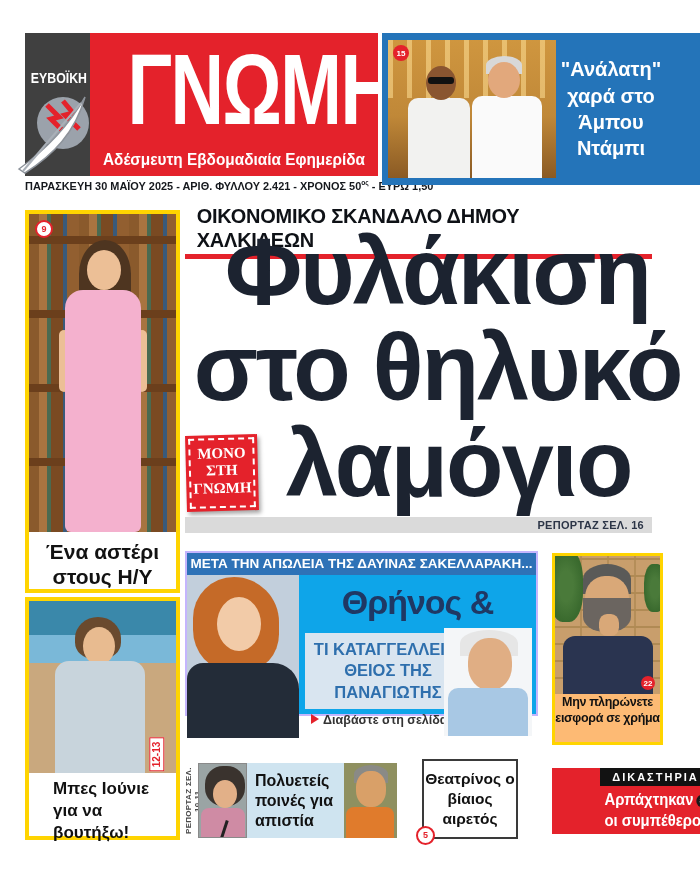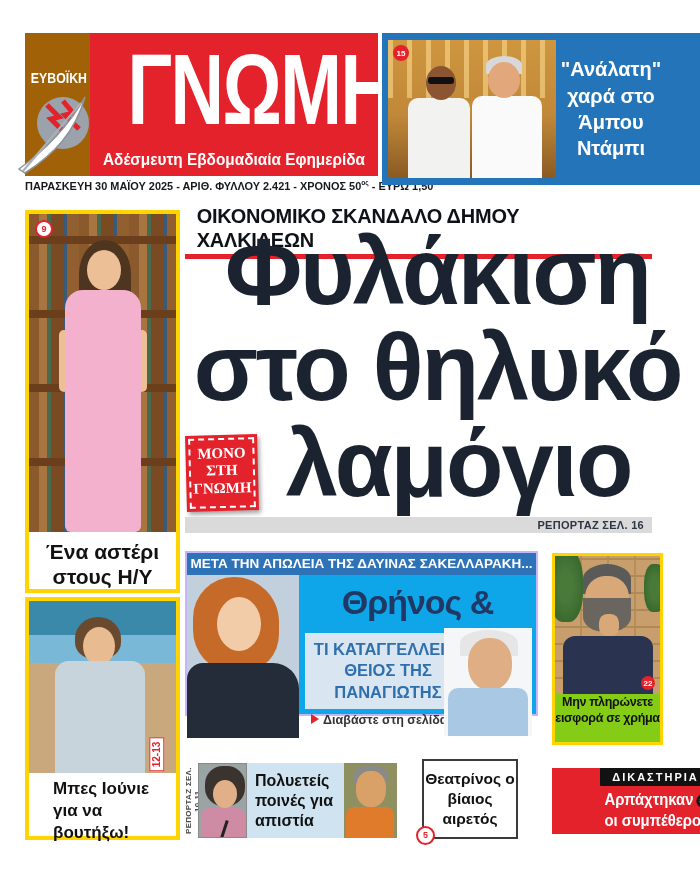--- a/index.html
+++ b/index.html
@@ -1,21 +1,21 @@
 <!DOCTYPE html>
 <html><head>
 <meta charset="utf-8">
 <style>
   html,body { margin:0; padding:0; background:#ffffff; }
   .page { position:relative; width:700px; height:875px; background:#fff;
           font-family:"Liberation Sans", sans-serif; overflow:hidden; }
   .ab { position:absolute; }
 
   
-  .gray-block { left:25px; top:33px; width:65px; height:143px; background:#a16207; overflow:visible; }
+  .gray-block { left:25px; top:33px; width:65px; height:143px; background:#404040; overflow:visible; }
   .region { width:100%; text-align:center; margin-top:36px; color:#fff; font-weight:bold;
             font-size:15px; transform:scaleX(0.82); letter-spacing:0; }
   .logo-svg { position:absolute; left:-12px; top:56px; }
   .red-block { left:90px; top:33px; width:288px; height:143px; background:#e4222b; }
   .np-title { width:100%; text-align:center; margin-top:6px; color:#fff; font-weight:bold;
               font-size:100px; line-height:100px; letter-spacing:-2px; transform:scaleX(0.74); }
   .np-sub { position:absolute; bottom:7px; width:100%; text-align:center; color:#fff;
             font-weight:bold; font-size:16px; transform:scaleX(0.96); }
   .dateline { left:25px; top:179px; width:356px; font-size:11.5px; font-weight:bold; color:#15181d;
               white-space:nowrap; transform:scaleX(0.95); transform-origin:left; }
@@ -84,21 +84,21 @@
              padding:6px 8px; }
   .dav-ref { left:118px; top:138px; width:166px; text-align:center; font-size:12.5px;
              font-weight:bold; color:#333; }
   .tri-right { display:inline-block; width:0; height:0; border-left:8px solid #e4222b;
                border-top:5px solid transparent; border-bottom:5px solid transparent;
                margin-right:4px; }
   .uncle-photo { right:4px; bottom:2px; width:88px; height:108px; overflow:hidden; background:#f4f6f8; }
 
   
   .levy-box { left:552px; top:553px; width:111px; height:192px; border:3px solid #ffd400;
-              box-sizing:border-box; background:#84cc16; }
+              box-sizing:border-box; background:#fdba74; }
   .levy-photo { position:relative; width:105px; height:138px; overflow:hidden;
      background:
        repeating-linear-gradient(0deg, rgba(0,0,0,0) 0 15px, #b08a54 15px 17px),
        repeating-linear-gradient(90deg, rgba(0,0,0,0) 0 25px, rgba(176,138,84,.8) 25px 27px),
        #c89e6c; }
   .levy-cap { text-align:center; font-size:12.5px; font-weight:bold;
               color:#111; line-height:1.3; letter-spacing:-0.3px; }
 
   .courts { left:552px; top:768px; width:111px; height:66px; background:#e4222b;padding-left:48px; }
   .courts-strip { height:18px; background:#121212; color:#fff; text-align:center;

